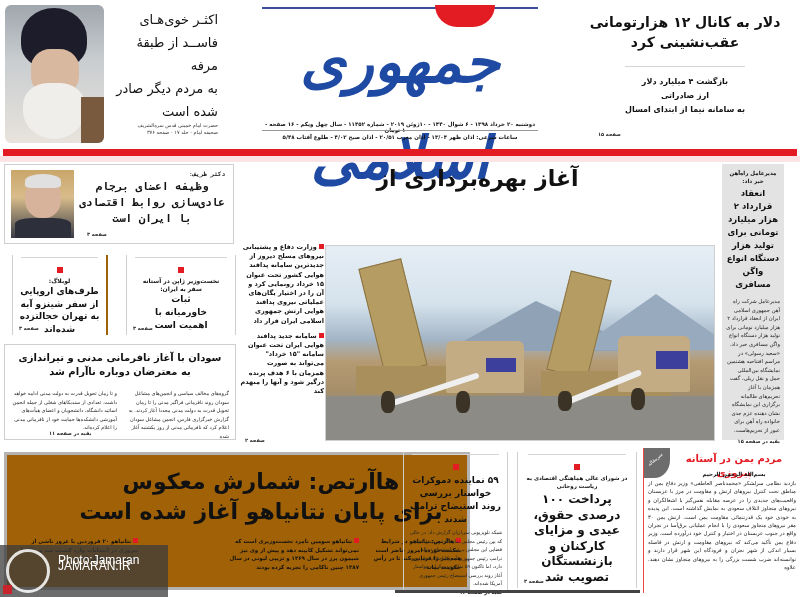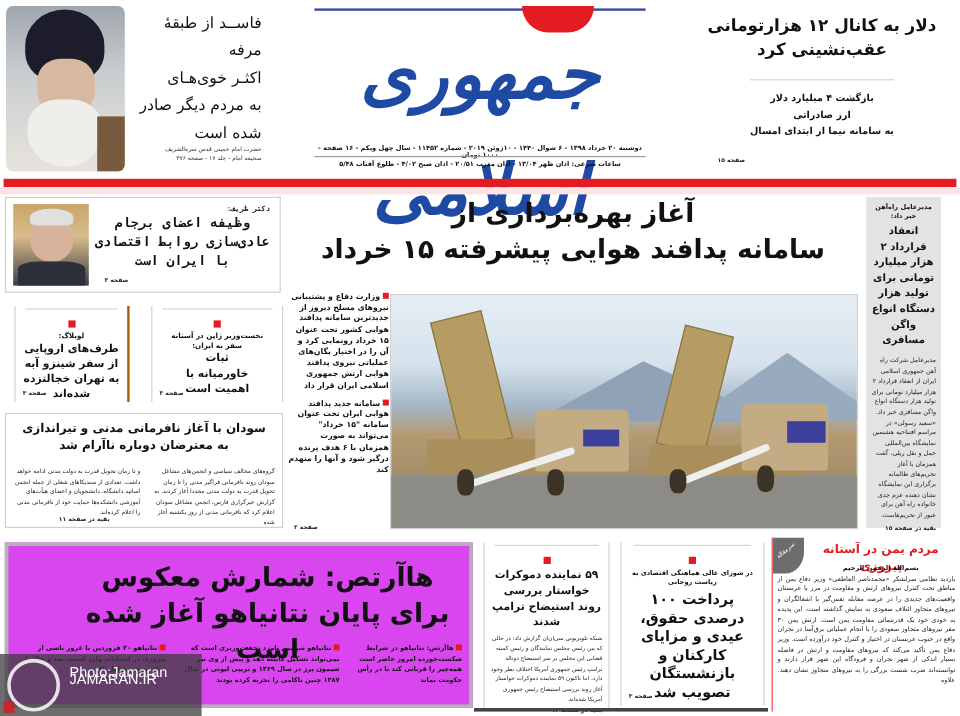--- a/index.html
+++ b/index.html
@@ -31,22 +31,22 @@
 
 <div class="abs" style="left:0;top:0;width:800px;height:150px;">
 
   <div class="abs" style="left:5px;top:5px;width:99px;height:138px;border-radius:6px;background:linear-gradient(180deg,#9fa6ad 0%,#c9cdd0 40%,#e8e3dc 100%);overflow:hidden;">
     <div class="abs" style="left:16px;top:3px;width:66px;height:60px;background:#1c1c2a;border-radius:50% 50% 40% 40%;"></div>
     <div class="abs" style="left:26px;top:44px;width:48px;height:46px;background:#d8b9a0;border-radius:40%;"></div>
     <div class="abs" style="left:18px;top:78px;width:62px;height:56px;background:#f0eeea;border-radius:40% 40% 50% 50%;"></div>
     <div class="abs" style="left:76px;top:92px;width:24px;height:46px;background:#7a5a3e;"></div>
   </div>
   <div class="abs r" style="left:108px;top:8px;width:110px;font-size:13px;line-height:23px;color:#111;">
+    <div>اکثـر خوی‌هـای</div>
     <div>فاســد از طبقهٔ مرفه</div>
-    <div>اکثـر خوی‌هـای</div>
     <div>به مردم دیگر صادر</div>
     <div>شده است</div>
   </div>
   <div class="abs r tiny" style="left:108px;top:122px;width:110px;">
     <div>حضرت امام خمینی قدس سره‌الشریف</div>
     <div>صحیفه امام - جلد ۱۷ - صفحه ۳۷۶</div>
   </div>
 
   <div class="abs" id="logo-bar"></div>
   <div class="abs" id="logo-splash"></div>
@@ -81,21 +81,20 @@
       <div>وظیفه اعضای برجام</div>
       <div>عادی‌سازی روابط اقتصادی</div>
       <div>با ایران است</div>
     </div>
   </div>
   <div class="abs page-ref" style="left:82px;top:66px;">صفحه ۳</div>
 </div>
 
 <div class="abs c bold" style="left:240px;top:164px;width:475px;font-size:22px;line-height:30px;">
   <div>آغاز بهره‌برداری از</div>
-  <div>سامانه پدافند هوایی پیشرفته ۱۵ خرداد</div>
 </div>
 
 <div class="abs r" style="left:240px;top:243px;width:84px;font-size:6.5px;line-height:9.2px;font-weight:bold;">
   <div style="margin-bottom:6px;">
     <span class="redsq" style="width:5px;height:5px;"></span>
     <span>وزارت دفاع و پشتیبانی نیروهای مسلح دیروز از جدیدترین سامانه پدافند هوایی کشور تحت عنوان ۱۵ خرداد رونمایی کرد و آن را در اختیار یگان‌های عملیاتی نیروی پدافند هوایی ارتش جمهوری اسلامی ایران قرار داد</span>
   </div>
   <div>
     <span class="redsq" style="width:5px;height:5px;"></span>
     <span>سامانه جدید پدافند هوایی ایران تحت عنوان سامانه "۱۵ خرداد" می‌تواند به صورت همزمان با ۶ هدف پرنده درگیر شود و آنها را منهدم کند</span>
@@ -151,21 +150,21 @@
 <div class="abs box" style="left:4px;top:344px;width:232px;height:96px;">
   <div class="c bold" style="font-size:10px;line-height:14px;margin-top:6px;">
     <div>سودان با آغاز نافرمانی مدنی و تیراندازی</div>
     <div>به معترضان دوباره ناآرام شد</div>
   </div>
   <div class="abs r" style="right:6px;top:44px;width:106px;font-size:5px;line-height:8.5px;color:#222;">گروه‌های مخالف سیاسی و انجمن‌های مشاغل سودان روند نافرمانی فراگیر مدنی را تا زمان تحویل قدرت به دولت مدنی مجددا آغاز کردند. به گزارش خبرگزاری فارس، انجمن مشاغل سودان اعلام کرد که نافرمانی مدنی از روز یکشنبه آغاز شده</div>
   <div class="abs r" style="left:6px;top:44px;width:106px;font-size:5px;line-height:8.5px;color:#222;">و تا زمان تحویل قدرت به دولت مدنی ادامه خواهد داشت. تعدادی از سندیکاهای شغلی از جمله انجمن اساتید دانشگاه، دانشجویان و اعضای هیأت‌های آموزشی دانشکده‌ها حمایت خود از نافرمانی مدنی را اعلام کرده‌اند.</div>
   <div class="abs page-ref" style="left:44px;top:85px;">بقیه در صفحه ۱۱</div>
 </div>
 
-<div class="abs" style="left:4px;top:452px;width:390px;height:138px;border:3px solid #b3b3b3;background:#d946ef;padding-left:48px;">
+<div class="abs" style="left:4px;top:452px;width:466px;height:138px;border:3px solid #b3b3b3;background:#a16207;padding-left:48px;">
   <div class="c bold" style="font-size:22px;line-height:30px;margin-top:12px;">
     <div>هاآرتص: شمارش معکوس</div>
     <div>برای پایان نتانیاهو آغاز شده است</div>
   </div>
   <div class="abs r" style="right:6px;top:82px;width:90px;font-size:5.5px;line-height:8.5px;font-weight:bold;">
     <span class="redsq" style="width:5px;height:5px;"></span>
     <span>هاآرتص: نتانیاهو در شرایط شکست‌خورده امروز حاضر است همه‌چیز را قربانی کند تا در رأس حکومت بماند</span>
   </div>
   <div class="abs r" style="right:108px;top:82px;width:135px;font-size:5.5px;line-height:8.5px;font-weight:bold;">
     <span class="redsq" style="width:5px;height:5px;"></span>

